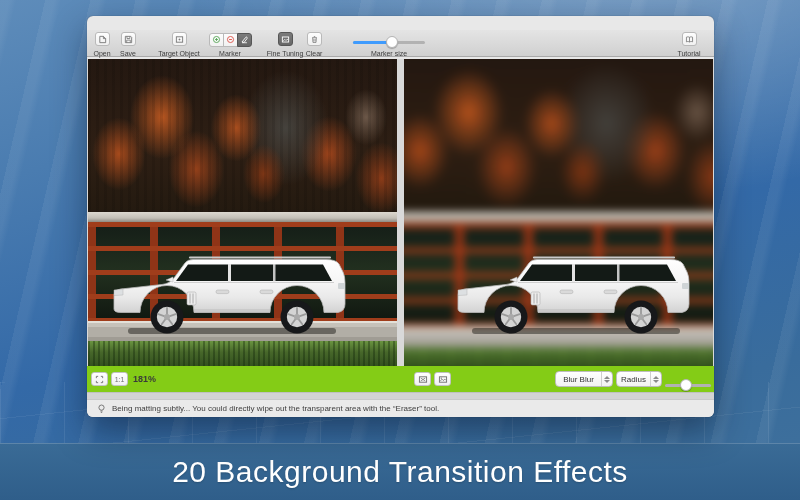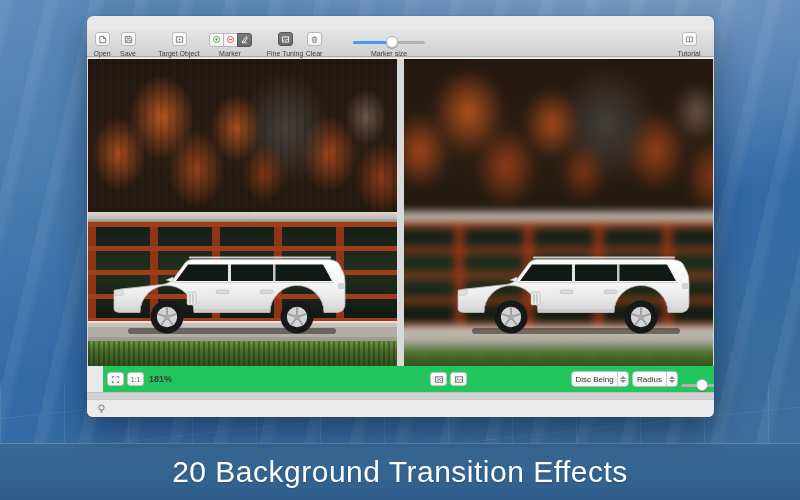--- a/index.html
+++ b/index.html
@@ -94,21 +94,21 @@
   .grass { position:absolute; left:0; top:282px; width:100%; height:25px;
     background:
       repeating-linear-gradient(90deg, rgba(15,35,8,0.35) 0 2px, transparent 2px 5px),
       linear-gradient(180deg, #6a9440 0%, #47672a 45%, #33511e 100%);
   }
   .car { position:absolute; top:190px; width:240px; height:88px; }
   .photo.left .car { left:22px; }
   .photo.right .car { left:50px; }
 
   
-  .controls-row { position:absolute; left:0; top:350px; width:627px; height:26px; background:#22c55e;margin-left:16px; }
+  .controls-row { position:absolute; left:0; top:350px; width:627px; height:26px; background:#84cc16; }
   .cbtn { position:absolute; top:6px; width:17px; height:14px; border-radius:3px;
     background:linear-gradient(180deg,#fff,#f1f1f1); border:1px solid #c2c2c2;
     display:flex; align-items:center; justify-content:center; font-size:7px; color:#6e6e6e; }
   .zoom-text { position:absolute; left:46px; top:6px; font-size:9px; font-weight:600; color:#3a3a3a; line-height:14px; }
   .mselect { position:absolute; top:5px; height:16px; border-radius:4px;
     background:linear-gradient(180deg,#fff,#f2f2f2); border:1px solid #bdbdbd;
     display:flex; align-items:center; font-size:8px; color:#333; }
   .mselect .sel-label { flex:1; text-align:center; padding:0 2px; white-space:nowrap; }
   .stepper { width:11px; height:100%; border-left:1px solid #cfcfcf; display:flex; flex-direction:column;
     align-items:center; justify-content:center; gap:1px; }
@@ -321,21 +321,21 @@
       </span>
       <span class="cbtn" style="left:347px;">
         <svg class="icon" width="10" height="9" viewBox="0 0 11 10">
             <rect x="1.5" y="2" width="8" height="6" fill="none" stroke="#6e6e6e" stroke-width="1"></rect>
             <path d="M2.4,6.8 l2,-2.2 l1.6,1.6 l1.4,-1.8 l1.2,1.4" fill="none" stroke="#6e6e6e" stroke-width="0.8"></path>
             <circle cx="3.6" cy="3.6" r="0.7" fill="#6e6e6e"></circle>
           </svg>
       </span>
 
       <div class="mselect" style="left:468px; width:58px;">
-        <span class="sel-label">Disc Being</span>
+        <span class="sel-label">Blur Blur</span>
         <span class="stepper">
             <span class="arr-up"></span>
             <span class="arr-dn"></span>
           </span>
       </div>
       <div class="mselect" style="left:529px; width:46px;">
         <span class="sel-label">Radius</span>
         <span class="stepper">
             <span class="arr-up"></span>
             <span class="arr-dn"></span>
@@ -349,16 +349,17 @@
 
     <div class="gap-band"></div>
 
     <div class="statusbar">
       <span class="bulb">
         <svg class="icon" width="9" height="10" viewBox="0 0 9 10">
             <circle cx="4.5" cy="3.6" r="2.6" fill="none" stroke="#6e6e6e" stroke-width="0.9"></circle>
             <path d="M3.4,7 h2.2 M3.8,8.4 h1.4" stroke="#6e6e6e" stroke-width="0.9"></path>
           </svg>
       </span>
+      <span class="tip">Being matting subtly... You could directly wipe out the transparent area with the “Eraser” tool.</span>
     </div>
 
   </div>
 </div>
 
 </body></html>

